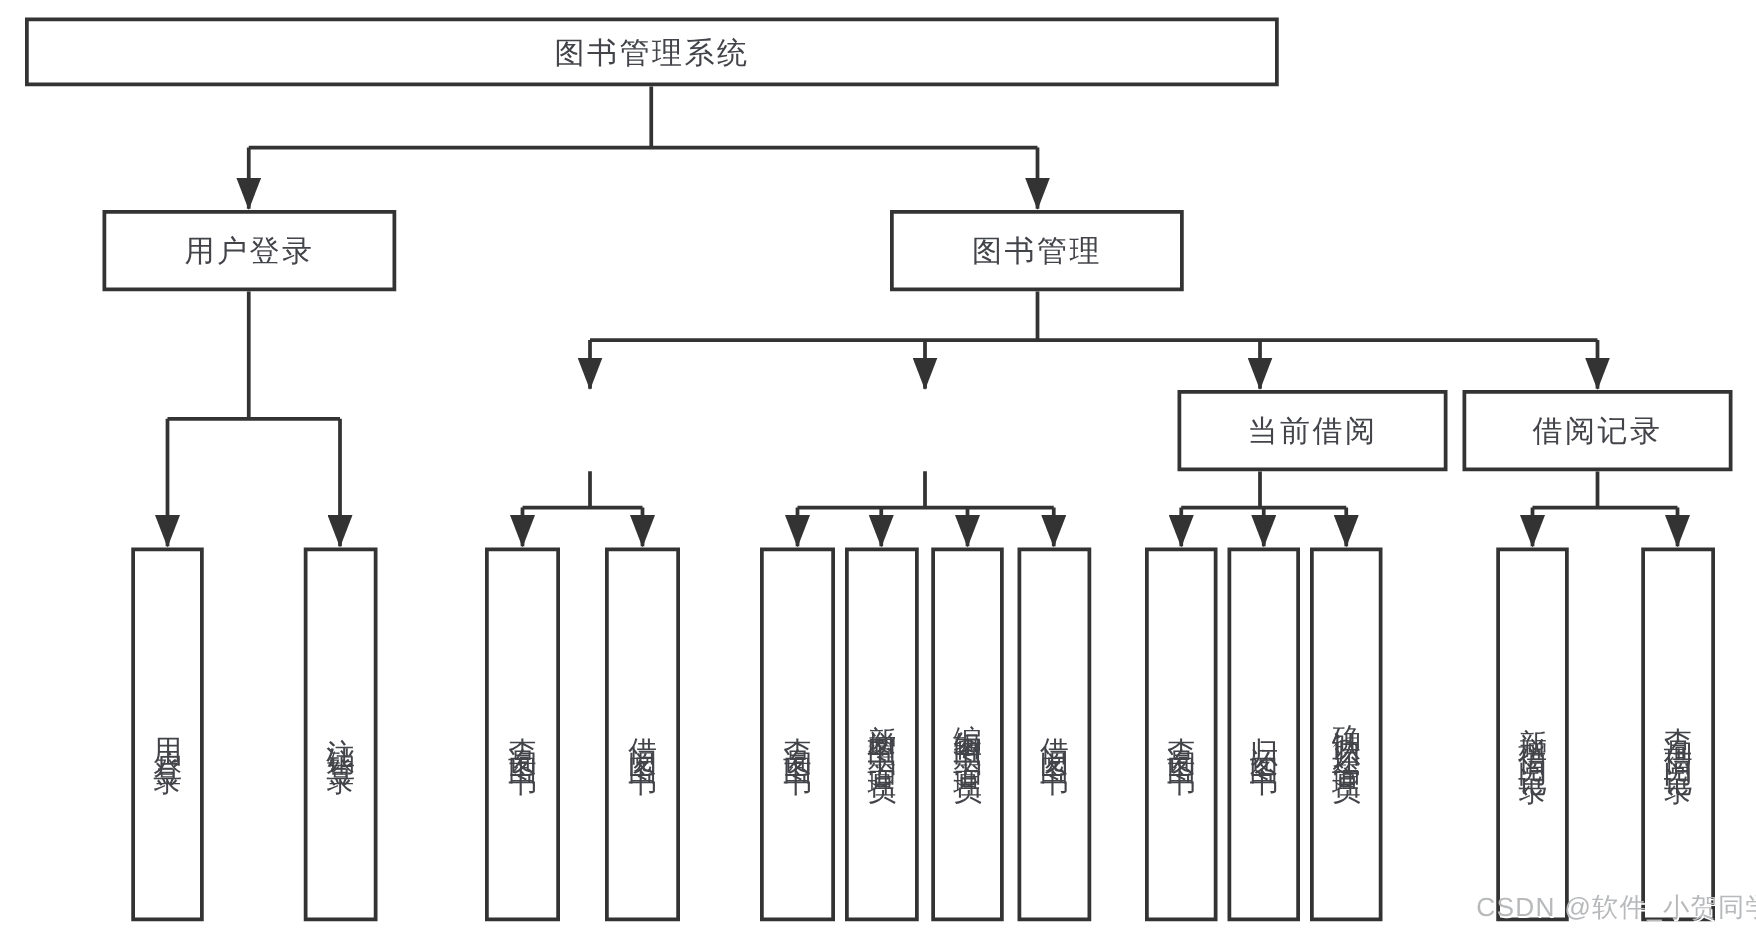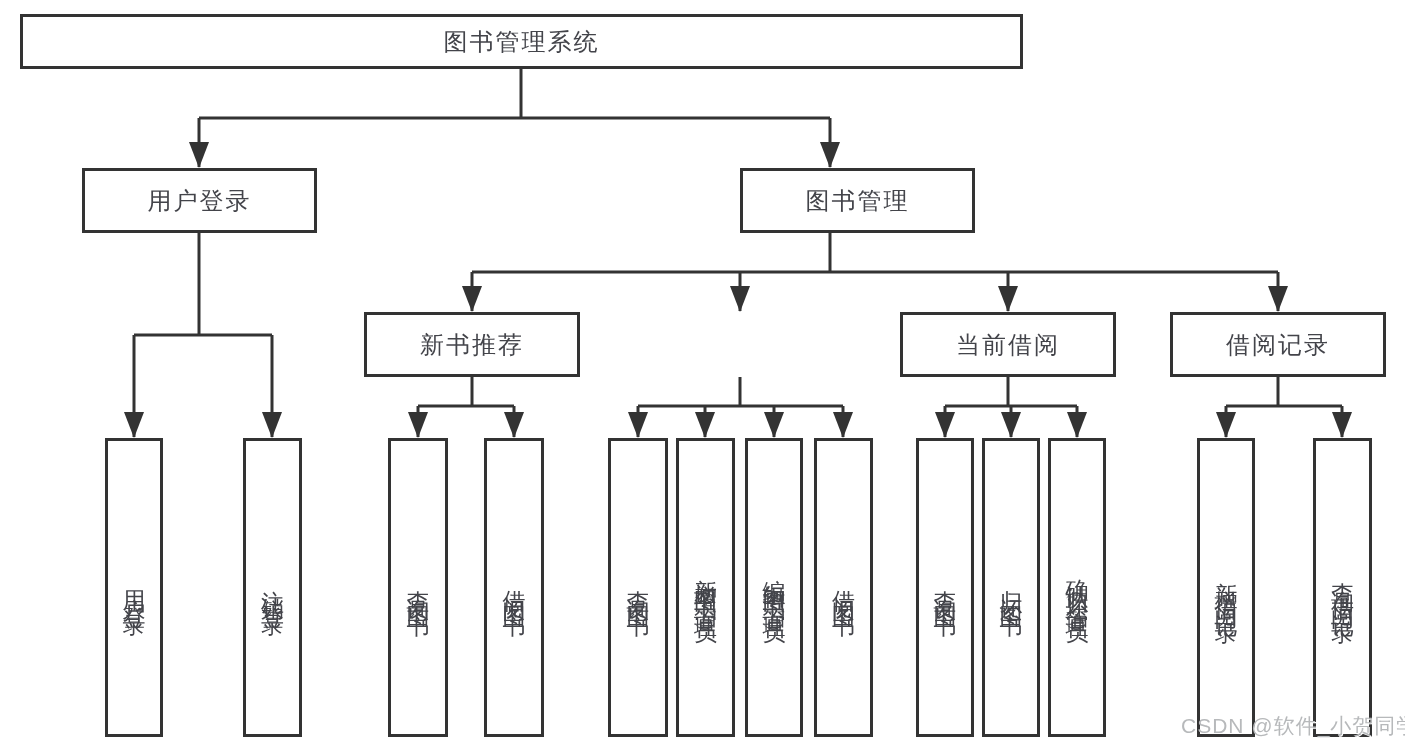--- a/index.html
+++ b/index.html
@@ -92,24 +92,23 @@
       <path d="M1278,377 V406"></path>
       <path d="M1226,406 H1342"></path>
       <path d="M1226,406 V437" marker-end="url(#arrow)"></path>
       <path d="M1342,406 V437" marker-end="url(#arrow)"></path>
     </g>
   </svg>
 
   <div class="node hbox" style="left:20px;top:14px;width:1003px;height:55px">图书管理系统</div>
 
   <div class="node hbox" style="left:82px;top:168px;width:235px;height:65px">用户登录</div>
-  <div class="node hbox" style="left:740px;top:168px;width:235px;height:65px">图书管理</div>
+  <div class="node hbox" style="left:712px;top:168px;width:235px;height:65px">图书管理</div>
 
-  <div class="node hbox" style="left:364px;top:312px;width:216px;height:65px">新书推荐</div>
-  <div class="node hbox" style="left:900px;top:312px;width:216px;height:65px">当前借阅</div>
+  <div class="node hbox" style="left:942px;top:312px;width:216px;height:65px">当前借阅</div>
   <div class="node hbox" style="left:1170px;top:312px;width:216px;height:65px">借阅记录</div>
 
   <div class="node vbox" style="left:105px;top:438px;width:58px;height:299px">用户登录</div>
   <div class="node vbox" style="left:243px;top:438px;width:59px;height:299px">注销登录</div>
 
   <div class="node vbox" style="left:388px;top:438px;width:60px;height:299px">查询图书</div>
   <div class="node vbox" style="left:484px;top:438px;width:60px;height:299px">借阅图书</div>
 
   <div class="node vbox" style="left:608px;top:438px;width:60px;height:299px">查询图书</div>
   <div class="node vbox tight" style="left:676px;top:438px;width:59px;height:299px">新增图书（管理员）</div>

